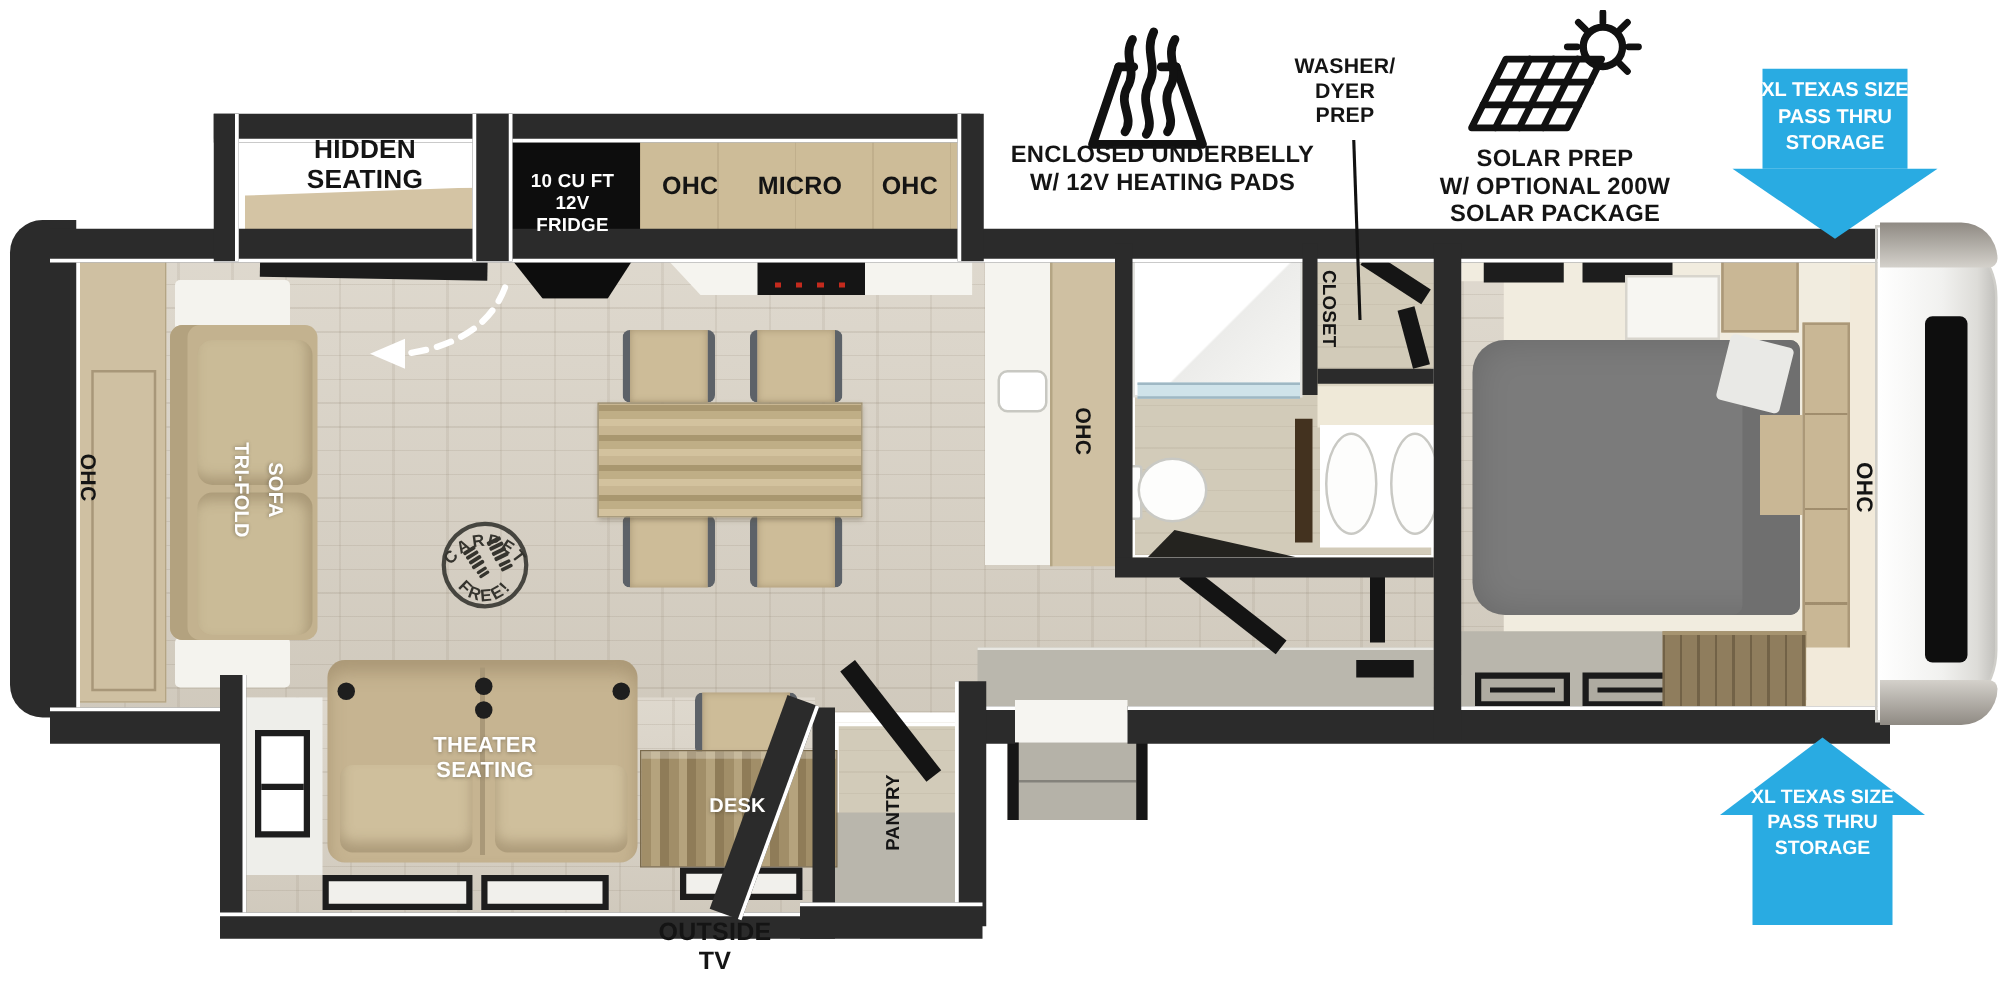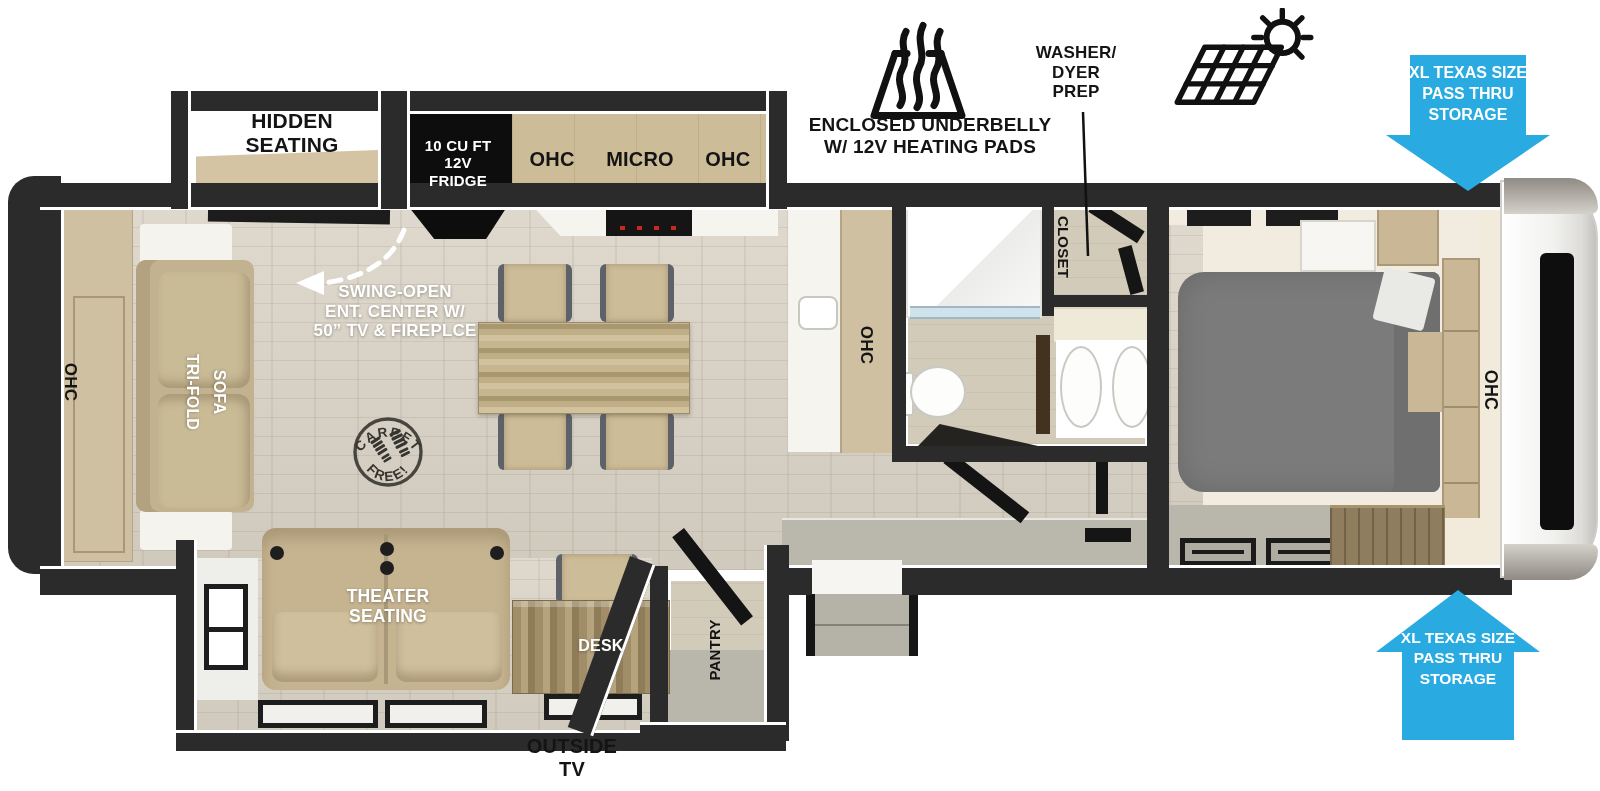--- a/index.html
+++ b/index.html
@@ -228,51 +228,51 @@
         <path d="M99,16 L93,10"></path>
         <path d="M92,30 L84,30"></path>
       <path d="M6,96 L34,40 L112,40 L84,96 Z"></path>
       <path d="M25.5,96 L53.5,40"></path>
         <path d="M45,96 L73,40"></path>
         <path d="M64.5,96 L92.5,40"></path>
       <path d="M15.3,77.3 L93.3,77.3"></path>
         <path d="M24.7,58.7 L102.7,58.7"></path>
     </g>
   </svg>
+  <div class="lbl" style="left:1244px;top:150px;font-size:19px;">SOLAR PREP
+W/ OPTIONAL 200W
+SOLAR PACKAGE</div>
 
   <div class="blue-shaft" style="left:1410px;top:55px;width:116px;height:80px;"></div>
   <div class="abs" style="left:1386px;top:135px;width:0;height:0;border-left:82px solid transparent;border-right:82px solid transparent;border-top:56px solid #29abe2;"></div>
   <div class="arrowtext" style="left:1400px;top:62px;width:136px;font-size:16px;">XL TEXAS SIZE
 PASS THRU
 STORAGE</div>
 
   <div class="abs" style="left:1376px;top:590px;width:0;height:0;border-left:82px solid transparent;border-right:82px solid transparent;border-bottom:62px solid #29abe2;"></div>
   <div class="blue-shaft" style="left:1402px;top:652px;width:112px;height:88px;"></div>
   <div class="arrowtext" style="left:1396px;top:628px;width:124px;font-size:15.5px;">XL TEXAS SIZE
 PASS THRU
 STORAGE</div>
 
   <div class="lbl" style="left:292px;top:133px;font-size:21px;">HIDDEN
 SEATING</div>
   <div class="lbl w" style="left:458px;top:163px;font-size:15px;">10 CU FT
 12V
 FRIDGE</div>
-  <div class="lbl" style="left:640px;top:160px;font-size:20px;word-spacing:10px;">OHC  MICRO  OHC</div>
-  <div class="lbl w shadowed" style="left:395px;top:312px;font-size:17px;">SWING-OPEN
-ENT. CENTER W/
-50” TV &amp; FIREPLCE</div>
+  <div class="lbl" style="left:640px;top:150px;font-size:20px;word-spacing:10px;">OHC  MICRO  OHC</div>
   <div class="lbl r90" style="left:70px;top:382px;font-size:17px;">OHC</div>
   <div class="lbl w r90 shadowed" style="left:192px;top:392px;font-size:16px;">TRI-FOLD</div>
   <div class="lbl w r90 shadowed" style="left:219px;top:392px;font-size:16px;">SOFA</div>
   <div class="lbl r90" style="left:866px;top:345px;font-size:17px;">OHC</div>
   <div class="lbl r90" style="left:1063px;top:247px;font-size:15px;">CLOSET</div>
   <div class="lbl r90" style="left:1491px;top:390px;font-size:18px;">OHC</div>
   <div class="lbl w shadowed" style="left:388px;top:606px;font-size:17.5px;">THEATER
 SEATING</div>
-  <div class="lbl w shadowed" style="left:590px;top:646px;font-size:16px;margin-left:11px;">DESK</div>
+  <div class="lbl w shadowed" style="left:590px;top:646px;font-size:16px;">DESK</div>
   <div class="lbl rm90" style="left:715px;top:650px;font-size:15px;">PANTRY</div>
   <div class="lbl" style="left:572px;top:758px;font-size:20px;">OUTSIDE
 TV</div>
 
   <svg class="abs" style="left:0;top:0;pointer-events:none;" width="1600" height="791" viewBox="0 0 1600 791">
     <path d="M 404 230 C 392 262 362 278 324 283" fill="none" stroke="#ffffff" stroke-width="5" stroke-dasharray="12 9" stroke-linecap="round"></path>
     <polygon points="324,271 324,295 296,283" fill="#ffffff"></polygon>
     <line x1="1083" y1="112" x2="1088" y2="256" stroke="#111111" stroke-width="2.5"></line>
   </svg>
 

